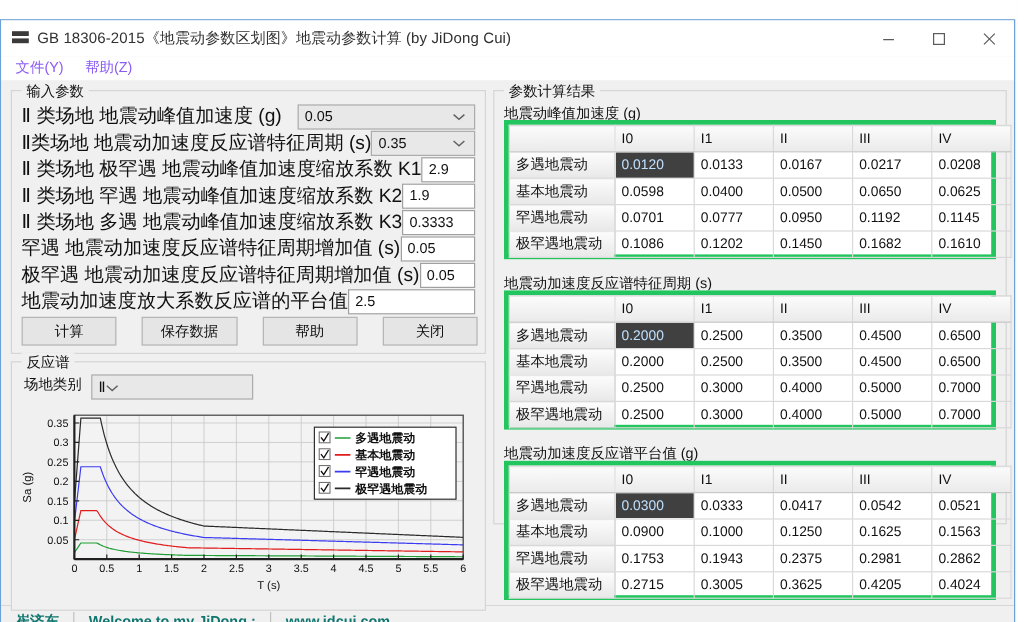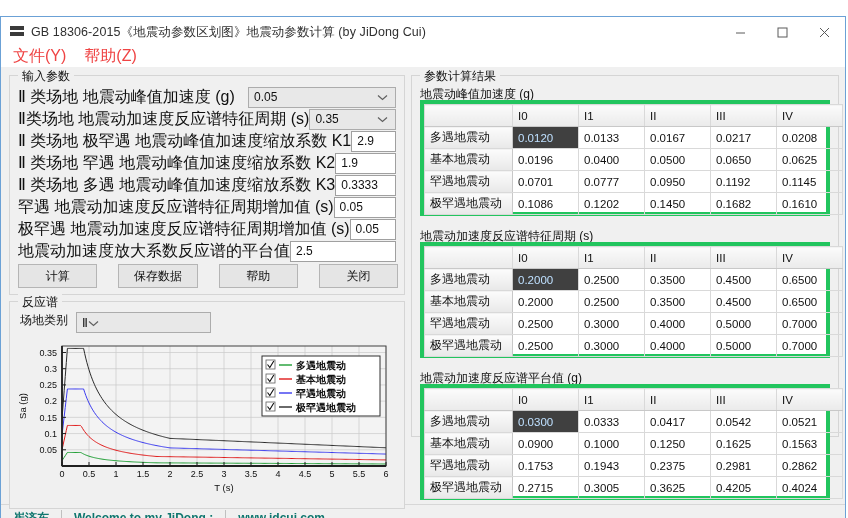--- a/index.html
+++ b/index.html
@@ -57,21 +57,21 @@
   }
   .wcbtn svg { display: block; }
   
   .menubar {
     height: 20px; flex: 0 0 20px;
     background: #ffffff;
     display: flex; align-items: center;
     padding-left: 8px;
   }
   .menuitem {
-    font-size: 16px; color: #ef4444;
+    font-size: 12px; color: #8b5cf6;
     padding: 1px 8px 2px 4px;
     margin-right: 6px;
     white-space: nowrap;
   }
   
   .content {
     flex: 1 1 auto;
     position: relative;
     background: #f0f0f0;
     padding: 0;
@@ -486,21 +486,21 @@
                   <td class="rowhdr">多遇地震动</td>
                   <td class="sel">0.0120</td>
                   <td>0.0133</td>
                   <td>0.0167</td>
                   <td>0.0217</td>
                   <td>0.0208</td>
                   <td class="pad"></td>
                 </tr>
                 <tr>
                   <td class="rowhdr">基本地震动</td>
-                  <td>0.0196</td>
+                  <td>0.0598</td>
                   <td>0.0400</td>
                   <td>0.0500</td>
                   <td>0.0650</td>
                   <td>0.0625</td>
                   <td class="pad"></td>
                 </tr>
                 <tr>
                   <td class="rowhdr">罕遇地震动</td>
                   <td>0.0701</td>
                   <td>0.0777</td>

